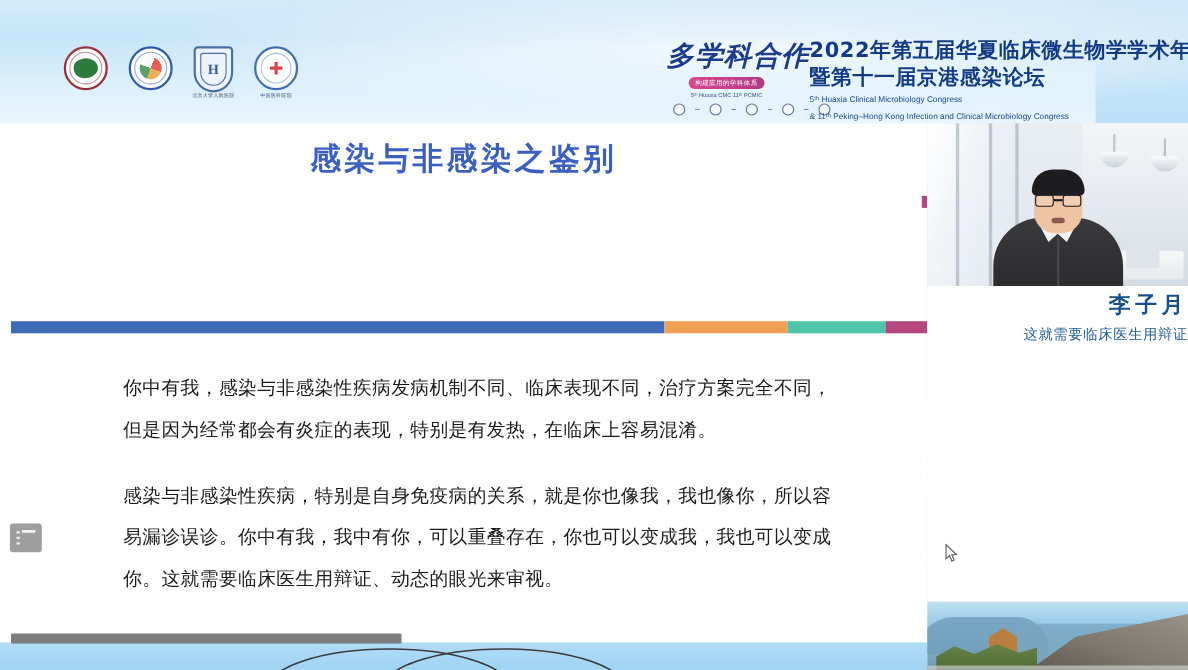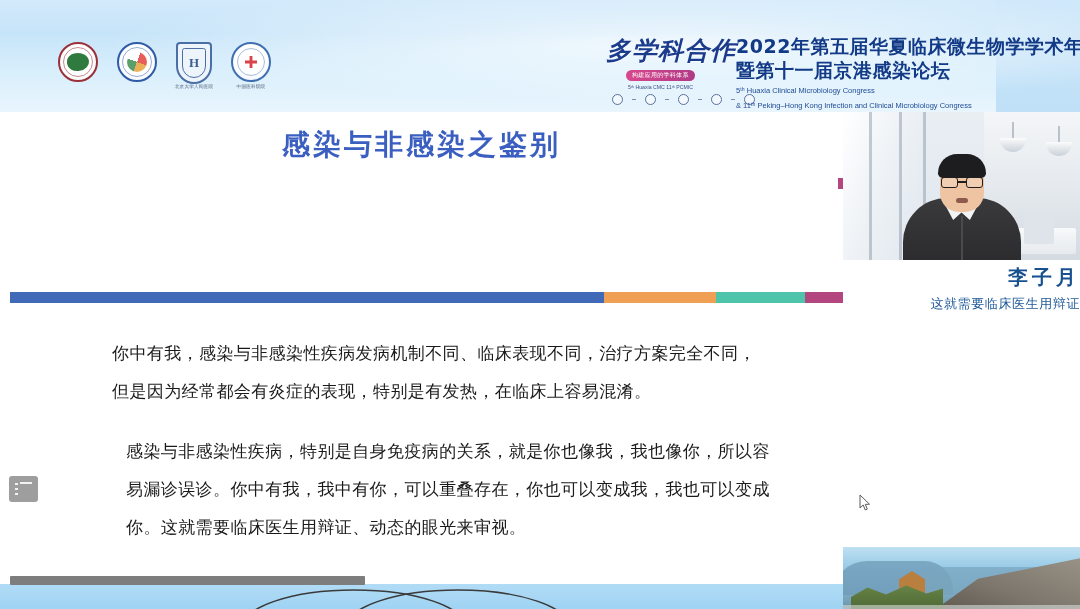--- a/index.html
+++ b/index.html
@@ -123,21 +123,21 @@
     font-size: 28px; font-weight: bold; color: #3b5fc0; letter-spacing: 3px;
   }
   .rule { position: absolute; left: 10px; top: 180px; width: 833px; height: 11px; display: flex; }
   .rule span { display: block; height: 11px; }
 
   .body-text { position: absolute; left: 112px; top: 222px; width: 660px; }
   .para {
     font-family: "DejaVu Sans", "Liberation Sans", sans-serif;
     font-size: 17px; color: #1a1a1a; line-height: 38px; letter-spacing: .4px;
   }
-  .para.p2 { margin-top: 22px; margin-left: 14px; }
+  .para.p2 { margin-top: 22px; margin-left: 0; }
 
   .venn { position: absolute; left: 236px; top: 477px; width: 340px; height: 78px; }
   .venn svg { display:block; }
 
   .list-btn {
     position: absolute; left: 9px; top: 364px; width: 29px; height: 26px;
     background: #9e9e9e; border-radius: 3px; display:flex; align-items:center; justify-content:center;
   }
   .list-btn .glyph { width: 17px; height: 14px; position: relative; }
   .list-btn .glyph i {

